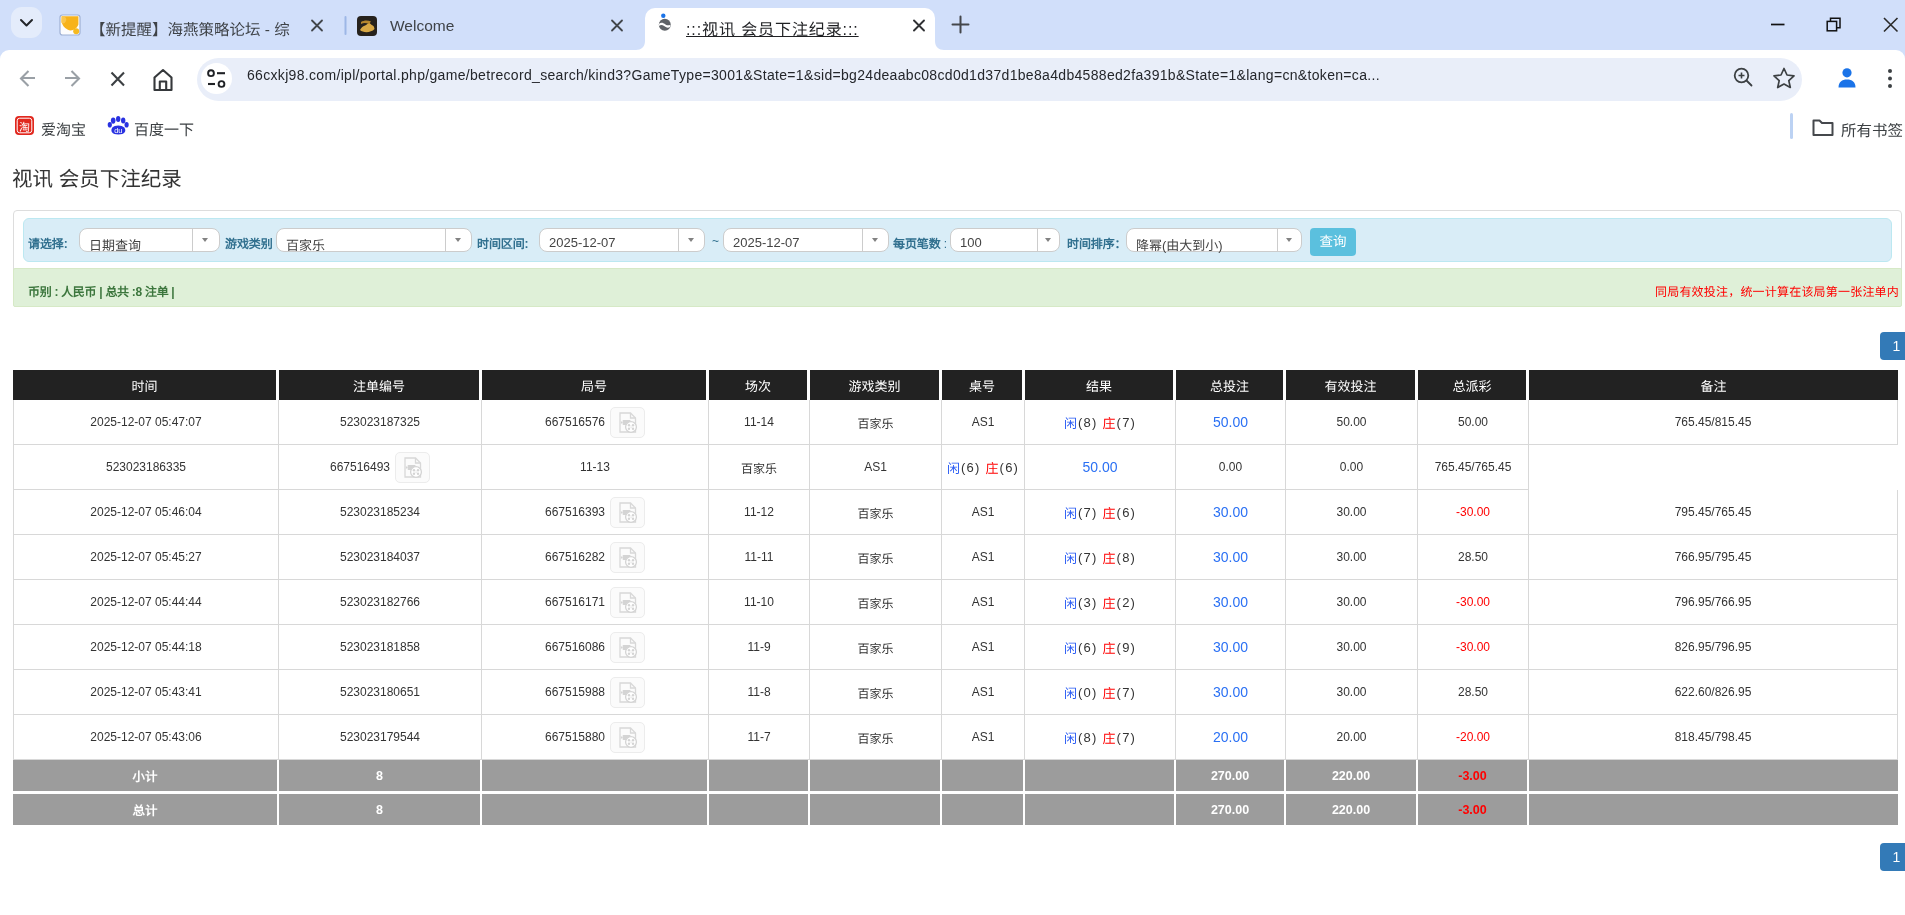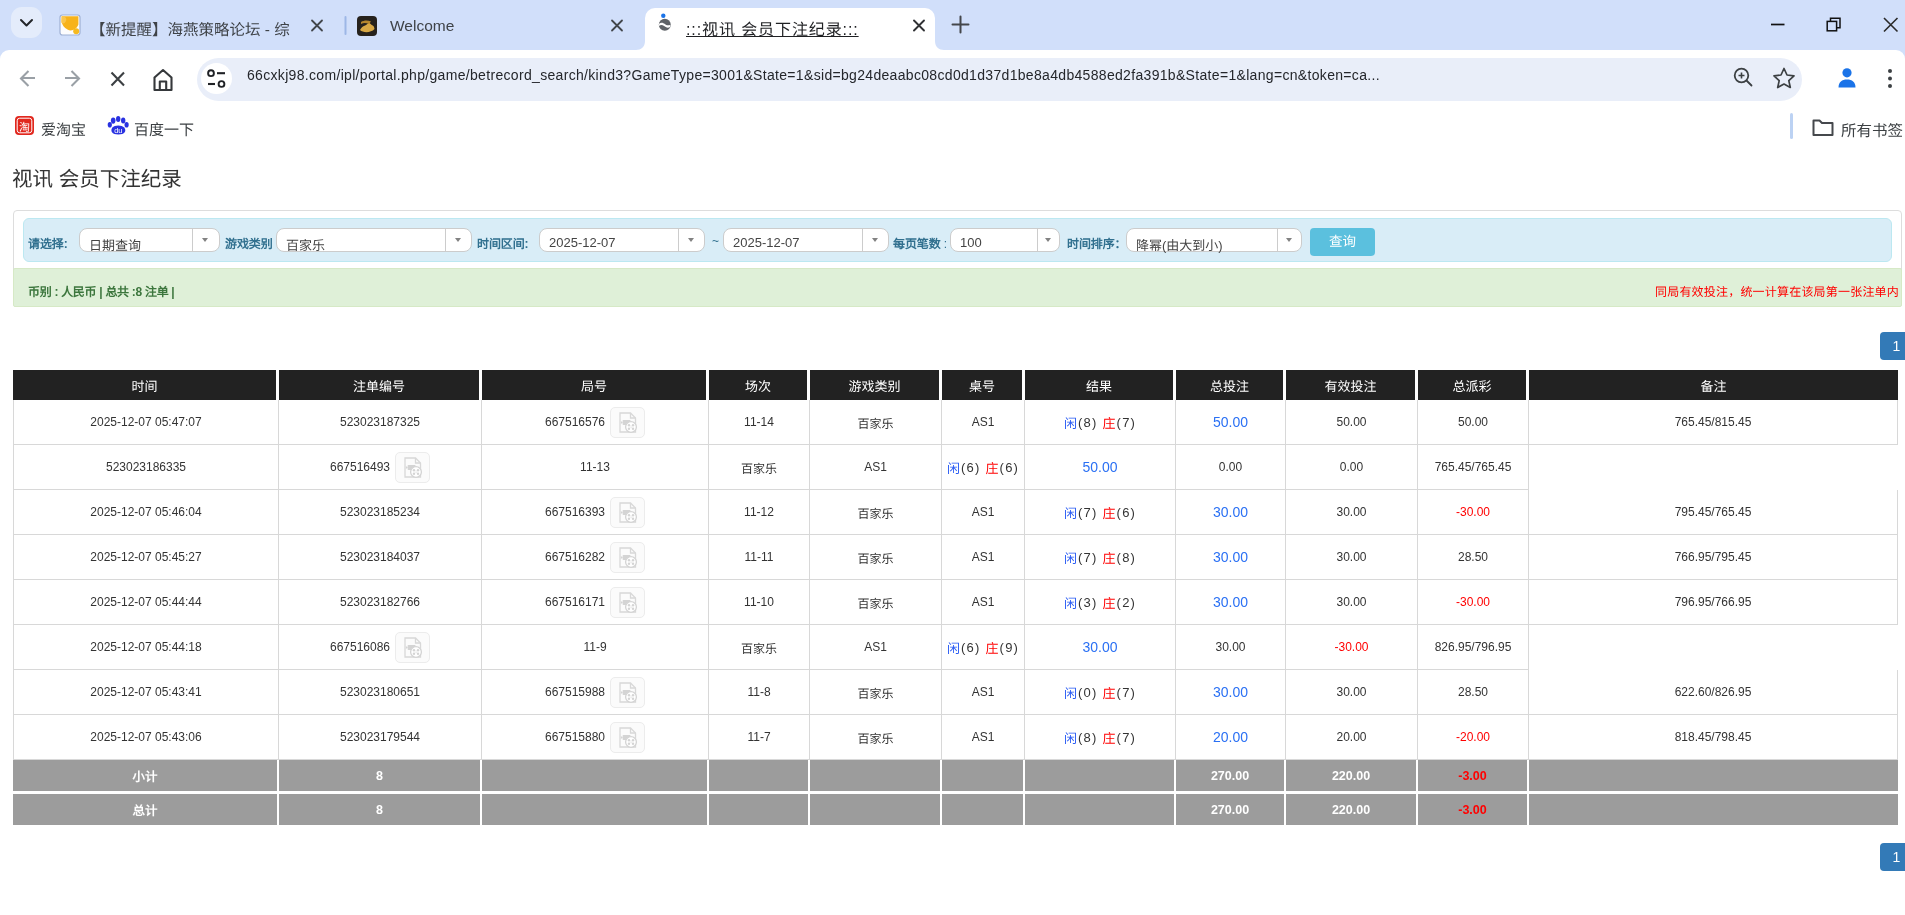--- a/index.html
+++ b/index.html
@@ -19,21 +19,21 @@
   
   #pagetitle { position:absolute; left:12px; top:162px; font-size:20.5px; color:#333; }
   #filterbox { position:absolute; left:13px; top:198px; width:1889px; height:68px; background:#fff; border:1px solid #ddd; border-radius:4px;margin-top:12px; }
   #filterbar { position:absolute; left:9px; top:7px; width:1869px; height:44px; background:#d9edf7; border:1px solid #bce8f1; border-radius:6px; }
   .flabel { position:absolute; top:15px; font-size:12px; letter-spacing:-0.1px; font-weight:bold; color:#31708f; white-space:nowrap; }
   .fbox { position:absolute; top:9px; height:24px; background:#fff; border:1px solid #ccc; border-radius:8px; }
   .fbox .tx { position:absolute; left:9px; top:6px; font-size:13px; color:#444; white-space:nowrap; }
   .fbox .arr { position:absolute; right:0; top:0; bottom:0; border-left:1px solid #ccc; }
   .fbox .arr:after { content:""; position:absolute; left:50%; top:50%; margin:-2px 0 0 -4px;
       border-left:3.5px solid transparent; border-right:3.5px solid transparent; border-top:4.5px solid #828282; }
-  #qbtn { position:absolute; left:1286px; top:9px; width:65px; height:28px; background:#5bc0de; border-radius:4px;
+  #qbtn { position:absolute; left:1286px; top:9px; width:46px; height:28px; background:#5bc0de; border-radius:4px;
       color:#fff; font-size:13.5px; text-align:center; line-height:28px; }
   #greenbar { position:absolute; left:13px; top:268px; width:1889px; height:39px; background:#dff0d8; border:1px solid #d6e9c6; border-radius:2px; }
   #greenbar .l { position:absolute; left:14px; top:13px; font-size:12px; letter-spacing:-0.3px; color:#3c763d;font-weight:bold; }
   #greenbar .r { position:absolute; right:2px; top:13px; font-size:12px; letter-spacing:0.2px; color:#f00; }
   .pgbtn { position:absolute; width:40px; height:28px; background:#337ab7; border-radius:4px; color:#fff;
       font-size:14px; }
   .pgbtn span { display:inline-block; width:33px; text-align:center; line-height:28px; }
   
   #tbl { position:absolute; left:13px; top:370px; width:1885px; }
   .trow { display:grid; grid-template-columns:266px 203px 227px 101px 132px 83px 151px 110px 132px 111px 369px; }
@@ -332,20 +332,21 @@
       <div>百家乐</div>
       <div>AS1</div>
   <div style="font-size:13px;letter-spacing:1.2px"><span class="resP">闲</span>(3)&nbsp;<span class="resB">庄</span>(2)</div>
   <div class="blue">30.00</div>
       <div>30.00</div>
       <div class="red">-30.00</div>
       <div>796.95/766.95</div>
     </div>
     <div class="trow drow">
       <div>2025-12-07 05:44:18</div>
+      <div>523023181858</div>
       <div>667516086 <span class="vicon">
           <svg style="position:static" width="25" height="25" viewBox="0 0 25 25">
  <path d="M5 3 L15.5 3 L20.5 8 L20.5 22 L5 22 Z" fill="none" stroke="#d8d8d8" stroke-width="1.3"></path>
  <path d="M15.5 3 L15.5 8 L20.5 8" fill="none" stroke="#d8d8d8" stroke-width="1.3"></path>
  <rect x="7.6" y="10" width="8" height="5" rx="0.8" fill="#d4d4d4"></rect>
  <path d="M7.8 12.5 L5.9 10.9 L5.9 14.1 Z" fill="#d4d4d4"></path>
  <circle cx="16" cy="17" r="5.4" fill="#fff" stroke="#d4d4d4" stroke-width="1.3"></circle>
  <circle cx="14" cy="15.2" r="1.2" fill="#d4d4d4"></circle>
  <circle cx="18" cy="15.2" r="1.2" fill="#d4d4d4"></circle>
  <circle cx="14" cy="18.8" r="1.2" fill="#d4d4d4"></circle>

